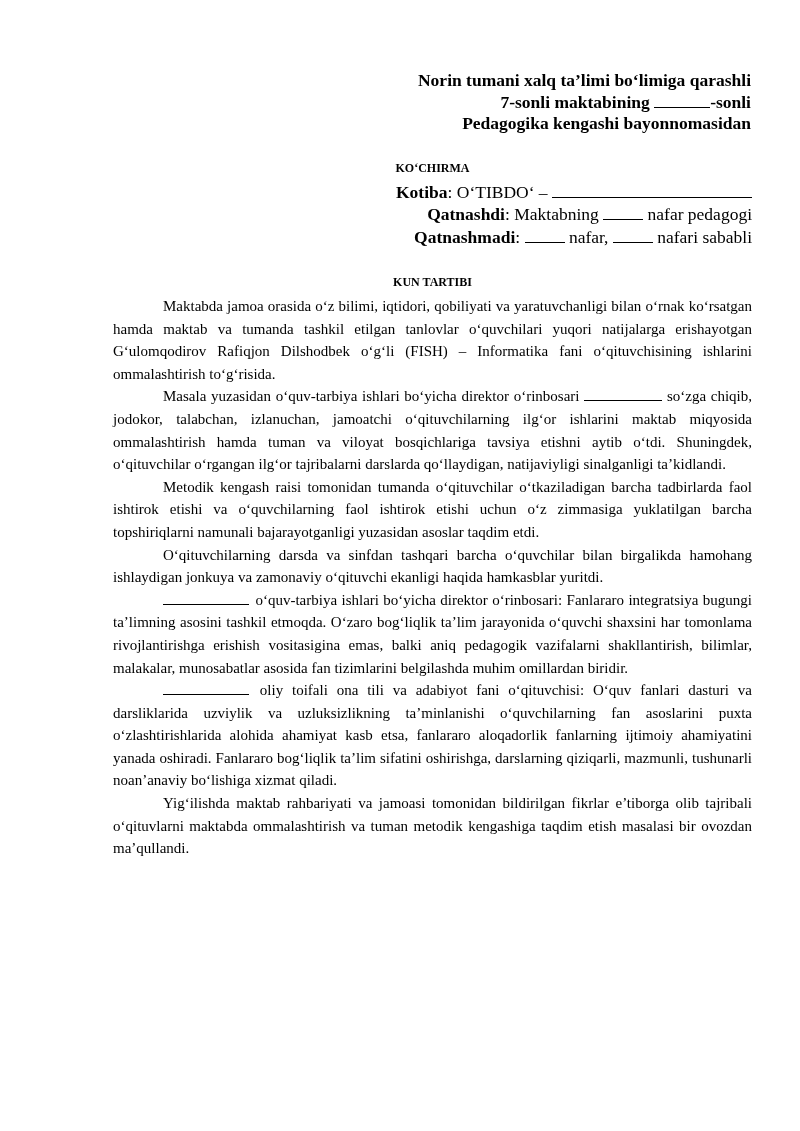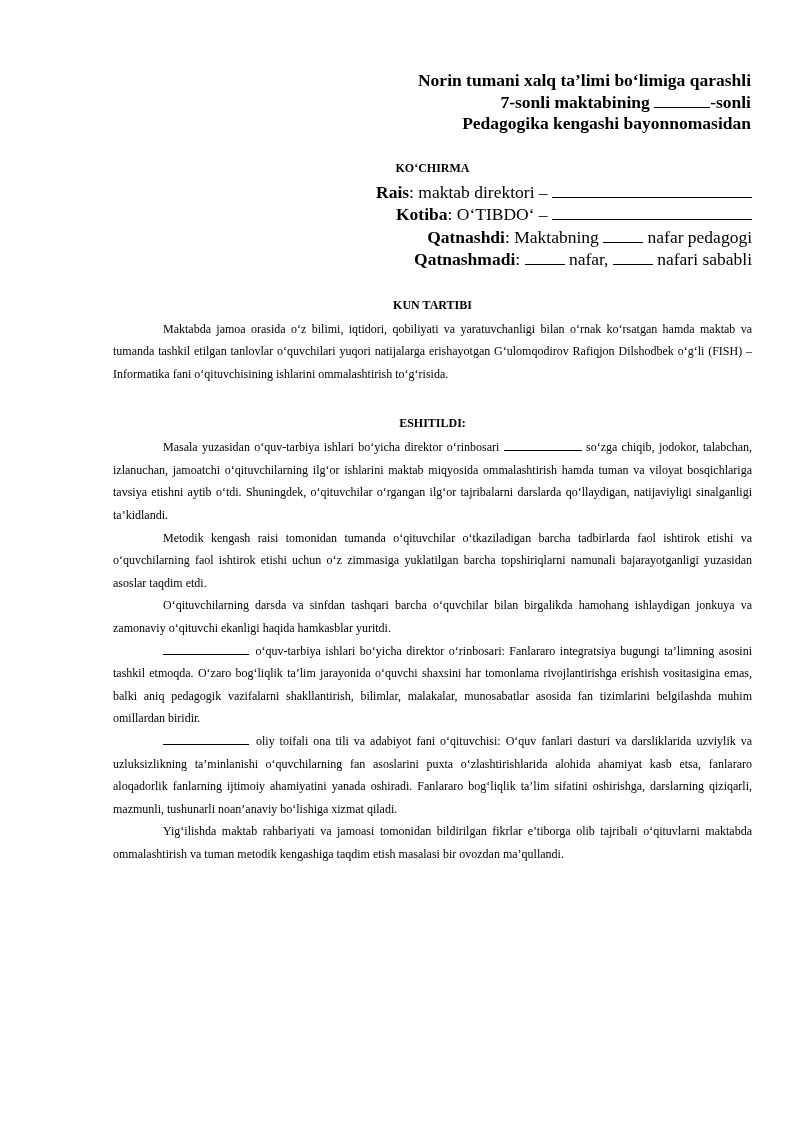--- a/index.html
+++ b/index.html
@@ -69,21 +69,21 @@
   .date-line {
     font-size: 17.5px;
     line-height: 22.5px;
     text-align: right;
     white-space: nowrap;
   }
 
   
   p.body-par {
     margin: 0;
-    font-size: 12px;
+    font-size: 15px;
     line-height: 22.6px;
     text-align: justify;
     text-indent: 50px;
     text-justify: inter-word;
     hyphens: none;
   }
   .par-blank {
     display: inline-block;
     border-bottom: 1.6px solid #000;
     width: 86px;
@@ -99,30 +99,28 @@
   <div class="doc-header">
     <div><span>Norin tumani xalq ta’limi bo‘limiga qarashli</span></div>
     <div><span>7-sonli maktabining</span> <span class="ul ul-m"></span><span>-sonli</span></div>
     <div><span>Pedagogika kengashi bayonnomasidan</span></div>
   </div>
 
   <div class="section-title title-kochirma">KO‘CHIRMA</div>
 
 
   <div class="meta-lines">
-    <div class="line"><b>Rais</b><span class="reg">: maktab direktori – </span><span class="ul ul-field"></span></div>
     <div class="line"><b>Kotiba</b><span class="reg">: O‘TIBDO‘ – </span><span class="ul ul-field"></span></div>
     <div class="line"><b>Qatnashdi</b><span class="reg">: Maktabning </span><span class="ul ul-s"></span><span class="reg"> nafar pedagogi</span></div>
     <div class="line"><b>Qatnashmadi</b><span class="reg">: </span><span class="ul ul-s"></span><span class="reg"> nafar, </span><span class="ul ul-s"></span><span class="reg"> nafari sababli</span></div>
   </div>
 
   <div class="section-title title-kuntartibi">KUN TARTIBI</div>
   <p class="body-par">Maktabda jamoa orasida o‘z bilimi, iqtidori, qobiliyati va yaratuvchanligi bilan o‘rnak ko‘rsatgan hamda maktab va tumanda tashkil etilgan tanlovlar o‘quvchilari yuqori natijalarga erishayotgan G‘ulomqodirov Rafiqjon Dilshodbek o‘g‘li (FISH) – Informatika fani o‘qituvchisining ishlarini ommalashtirish to‘g‘risida.</p>
 
-  <div class="section-title title-eshitildi">ESHITILDI:</div>
 
   <p class="body-par"><span>Masala yuzasidan o‘quv-tarbiya ishlari bo‘yicha direktor o‘rinbosari </span><span class="ul ul-l"></span><span> so‘zga chiqib, jodokor, talabchan, izlanuchan, jamoatchi o‘qituvchilarning ilg‘or ishlarini maktab miqyosida ommalashtirish hamda tuman va viloyat bosqichlariga tavsiya etishni aytib o‘tdi. Shuningdek, o‘qituvchilar o‘rgangan ilg‘or tajribalarni darslarda qo‘llaydigan, natijaviyligi sinalganligi ta’kidlandi.</span></p>
 
   <p class="body-par">Metodik kengash raisi tomonidan tumanda o‘qituvchilar o‘tkaziladigan barcha tadbirlarda faol ishtirok etishi va o‘quvchilarning faol ishtirok etishi uchun o‘z zimmasiga yuklatilgan barcha topshiriqlarni namunali bajarayotganligi yuzasidan asoslar taqdim etdi.</p>
 
   <p class="body-par">O‘qituvchilarning darsda va sinfdan tashqari barcha o‘quvchilar bilan birgalikda hamohang ishlaydigan jonkuya va zamonaviy o‘qituvchi ekanligi haqida hamkasblar yuritdi.</p>
 
   <p class="body-par"><span class="par-blank"></span> <span>o‘quv-tarbiya ishlari bo‘yicha direktor o‘rinbosari: Fanlararo integratsiya bugungi ta’limning asosini tashkil etmoqda. O‘zaro bog‘liqlik ta’lim jarayonida o‘quvchi shaxsini har tomonlama rivojlantirishga erishish vositasigina emas, balki aniq pedagogik vazifalarni shakllantirish, bilimlar, malakalar, munosabatlar asosida fan tizimlarini belgilashda muhim omillardan biridir.</span></p>
 
   <p class="body-par"><span class="par-blank"></span> <span>oliy toifali ona tili va adabiyot fani o‘qituvchisi: O‘quv fanlari dasturi va darsliklarida uzviylik va uzluksizlikning ta’minlanishi o‘quvchilarning fan asoslarini puxta o‘zlashtirishlarida alohida ahamiyat kasb etsa, fanlararo aloqadorlik fanlarning ijtimoiy ahamiyatini yanada oshiradi. Fanlararo bog‘liqlik ta’lim sifatini oshirishga, darslarning qiziqarli, mazmunli, tushunarli noan’anaviy bo‘lishiga xizmat qiladi.</span></p>

